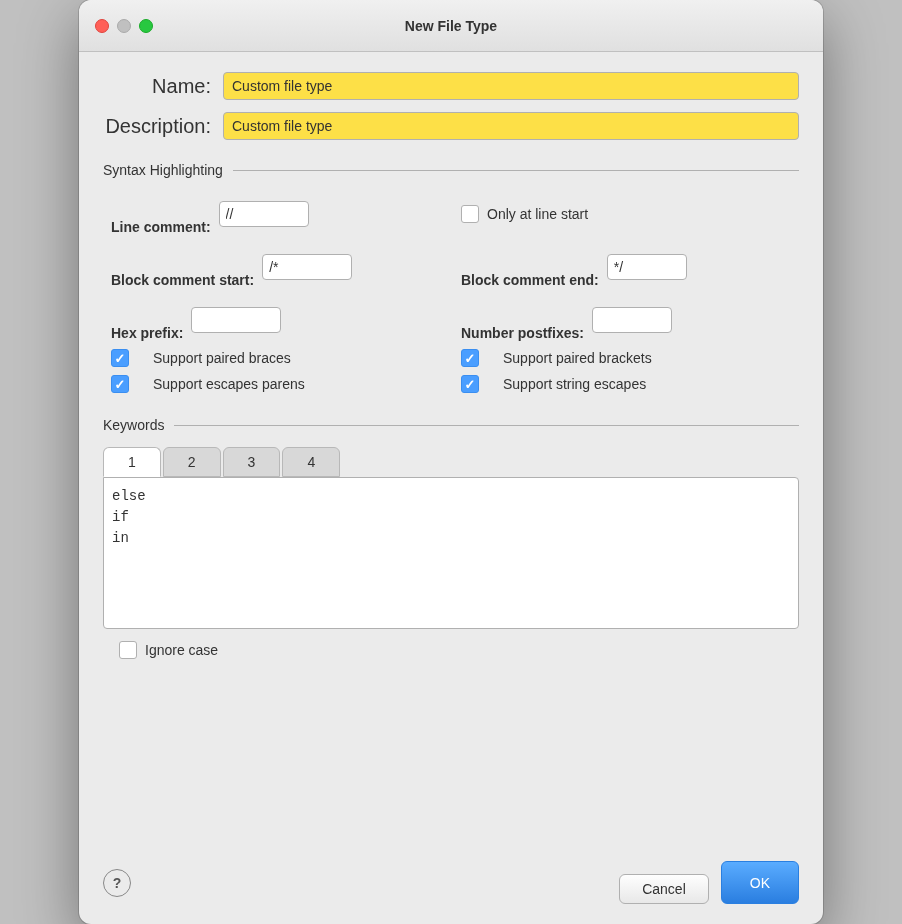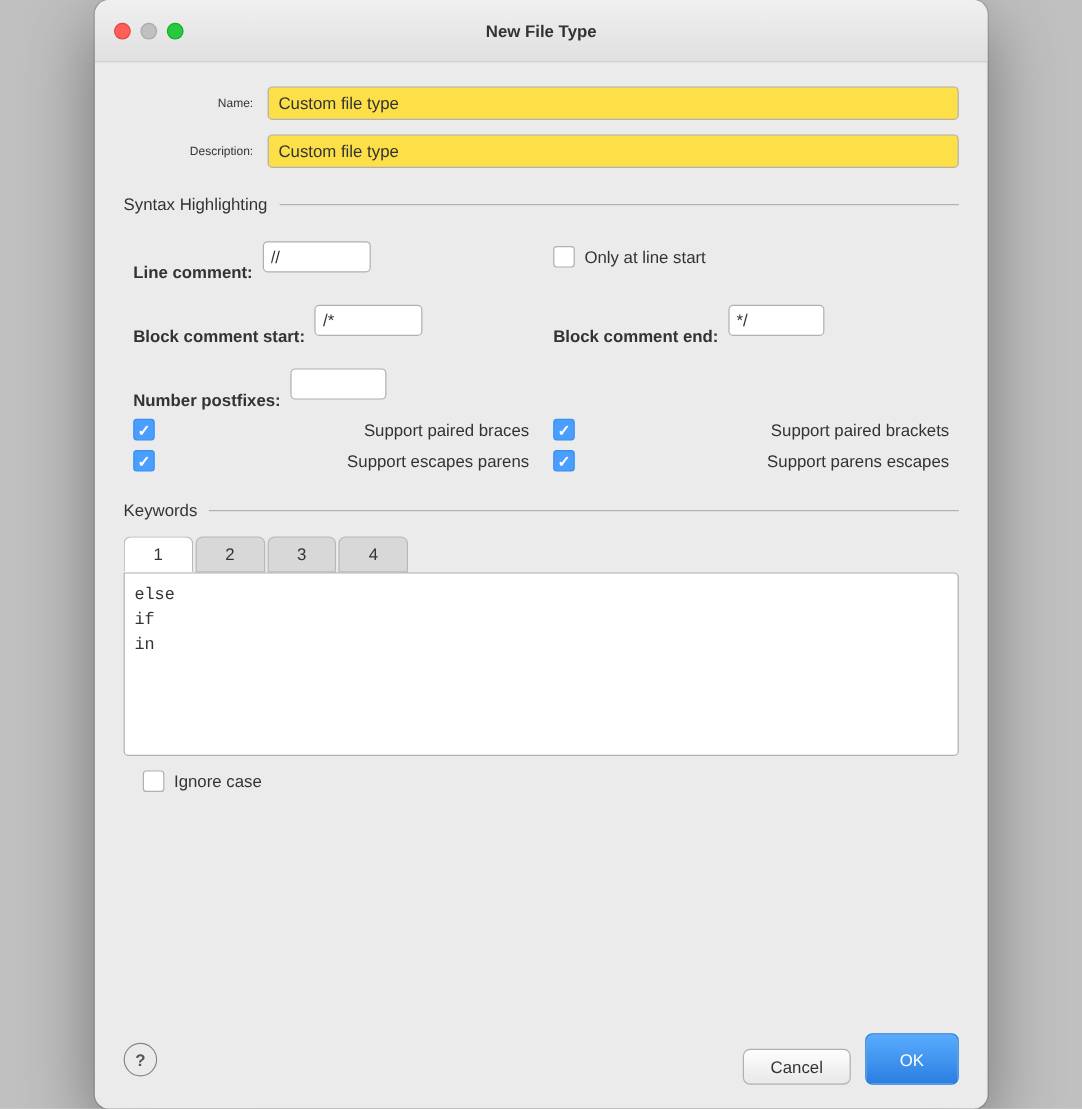--- a/index.html
+++ b/index.html
@@ -83,21 +83,21 @@
       gap: 0;
     }
 
     .form-row {
       display: flex;
       align-items: center;
       margin-bottom: 12px;
     }
 
     .form-label {
-      font-size: 10px;
+      font-size: 20px;
       color: #333;
       width: 120px;
       text-align: right;
       padding-right: 12px;
       flex-shrink: 0;
     }
 
     .form-input {
       flex: 1;
       height: 28px;
@@ -173,21 +173,20 @@
       padding: 0 6px;
       font-size: 14px;
       color: #333;
       outline: none;
     }
 
     .checkbox-row {
       display: flex;
       align-items: center;
       gap: 24px;
-      justify-content: space-between;
     }
 
     .checkbox-custom {
       width: 18px;
       height: 18px;
       border: 1px solid #b0b0b0;
       border-radius: 3px;
       background: white;
       display: flex;
       align-items: center;
@@ -383,20 +382,24 @@
       <div class="syntax-row">
         <span class="syntax-label">Block comment start:</span>
         <input class="syntax-input" type="text" value="/*" style="">
       </div>
       <div class="syntax-row">
         <span class="syntax-label">Block comment end:</span>
         <input class="syntax-input-small" type="text" value="*/" style="">
       </div>
 
       <div class="syntax-row">
+        <span class="syntax-label">Hex prefix:</span>
+        <input class="syntax-input" type="text" value="" style="">
+      </div>
+      <div class="syntax-row">
         <span class="syntax-label">Number postfixes:</span>
         <input class="syntax-input-small" type="text" value="" style="">
       </div>
 
     </div>
 
     <div class="checkboxes-grid">
       <div class="checkbox-row">
         <div class="checkbox-custom checked"></div>
         <span class="checkbox-label">Support paired braces</span>
@@ -404,21 +407,21 @@
       <div class="checkbox-row">
         <div class="checkbox-custom checked"></div>
         <span class="checkbox-label">Support paired brackets</span>
       </div>
       <div class="checkbox-row">
         <div class="checkbox-custom checked"></div>
         <span class="checkbox-label">Support escapes parens</span>
       </div>
       <div class="checkbox-row">
         <div class="checkbox-custom checked"></div>
-        <span class="checkbox-label">Support parens escapes</span>
+        <span class="checkbox-label">Support string escapes</span>
       </div>
     </div>
 
     <div class="keywords-section">
       <div class="section-divider">
         <span class="section-label">Keywords</span>
         <div class="divider-line"></div>
       </div>
 
       <div class="keywords-tabs">

